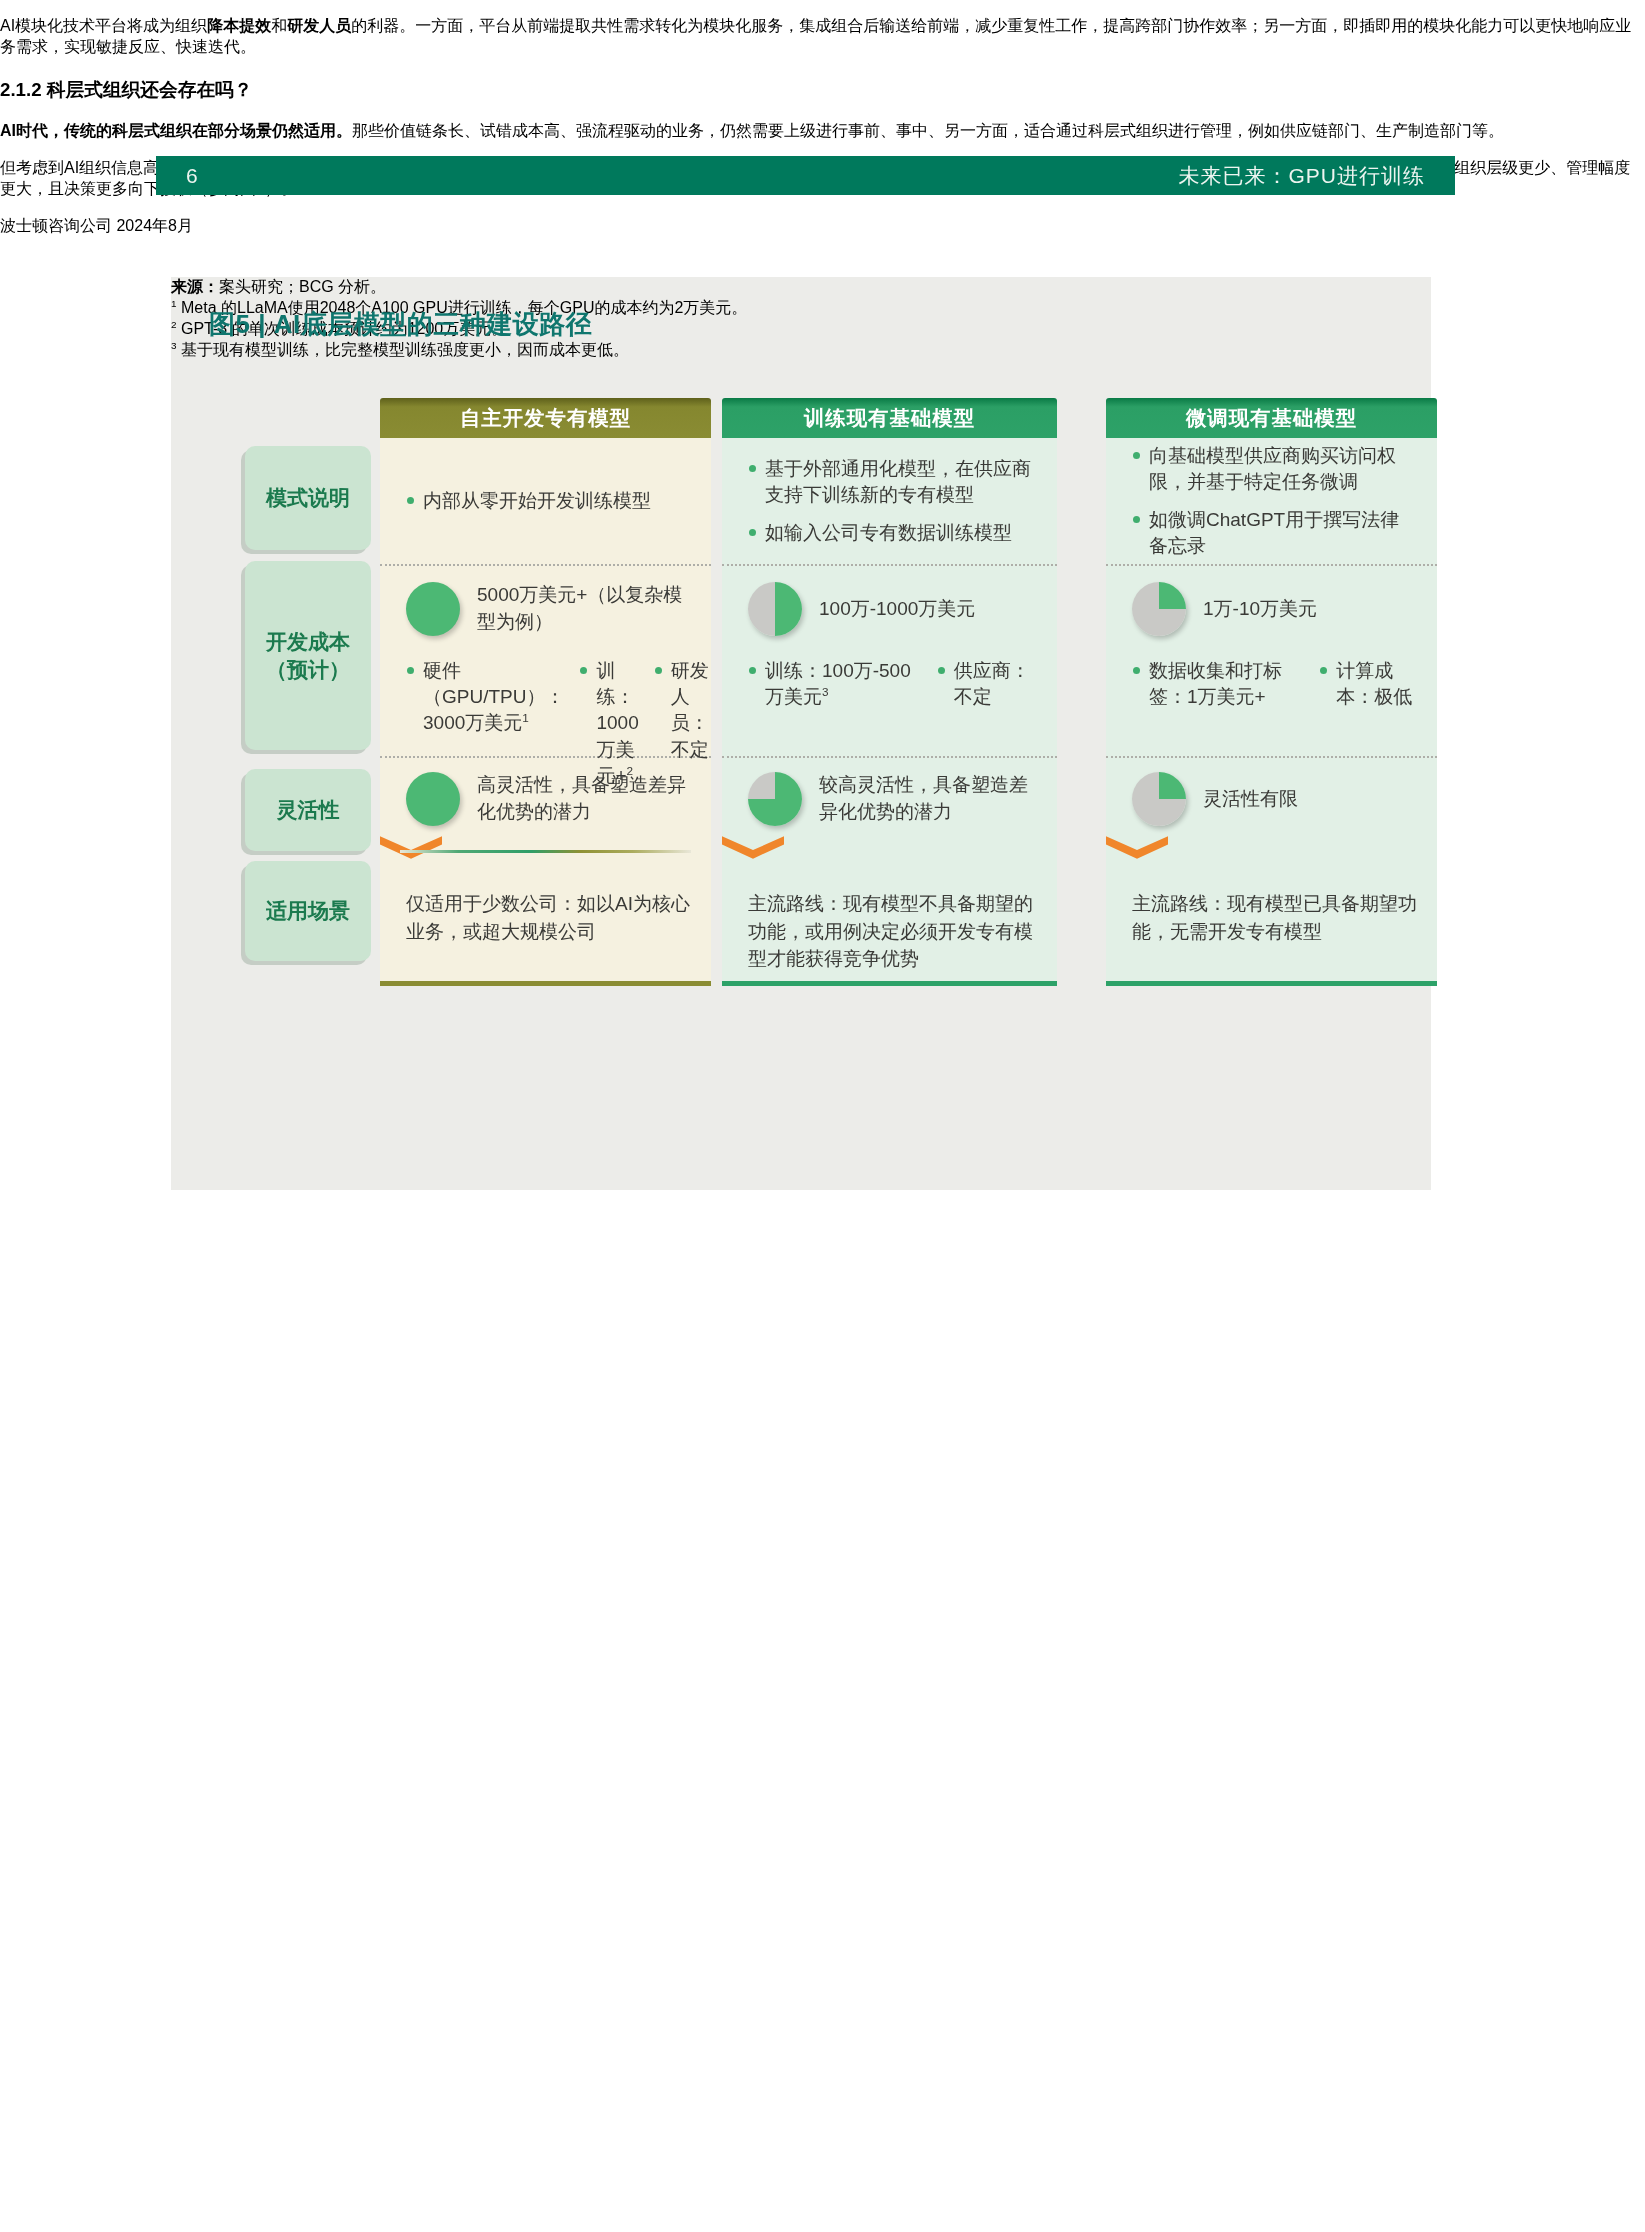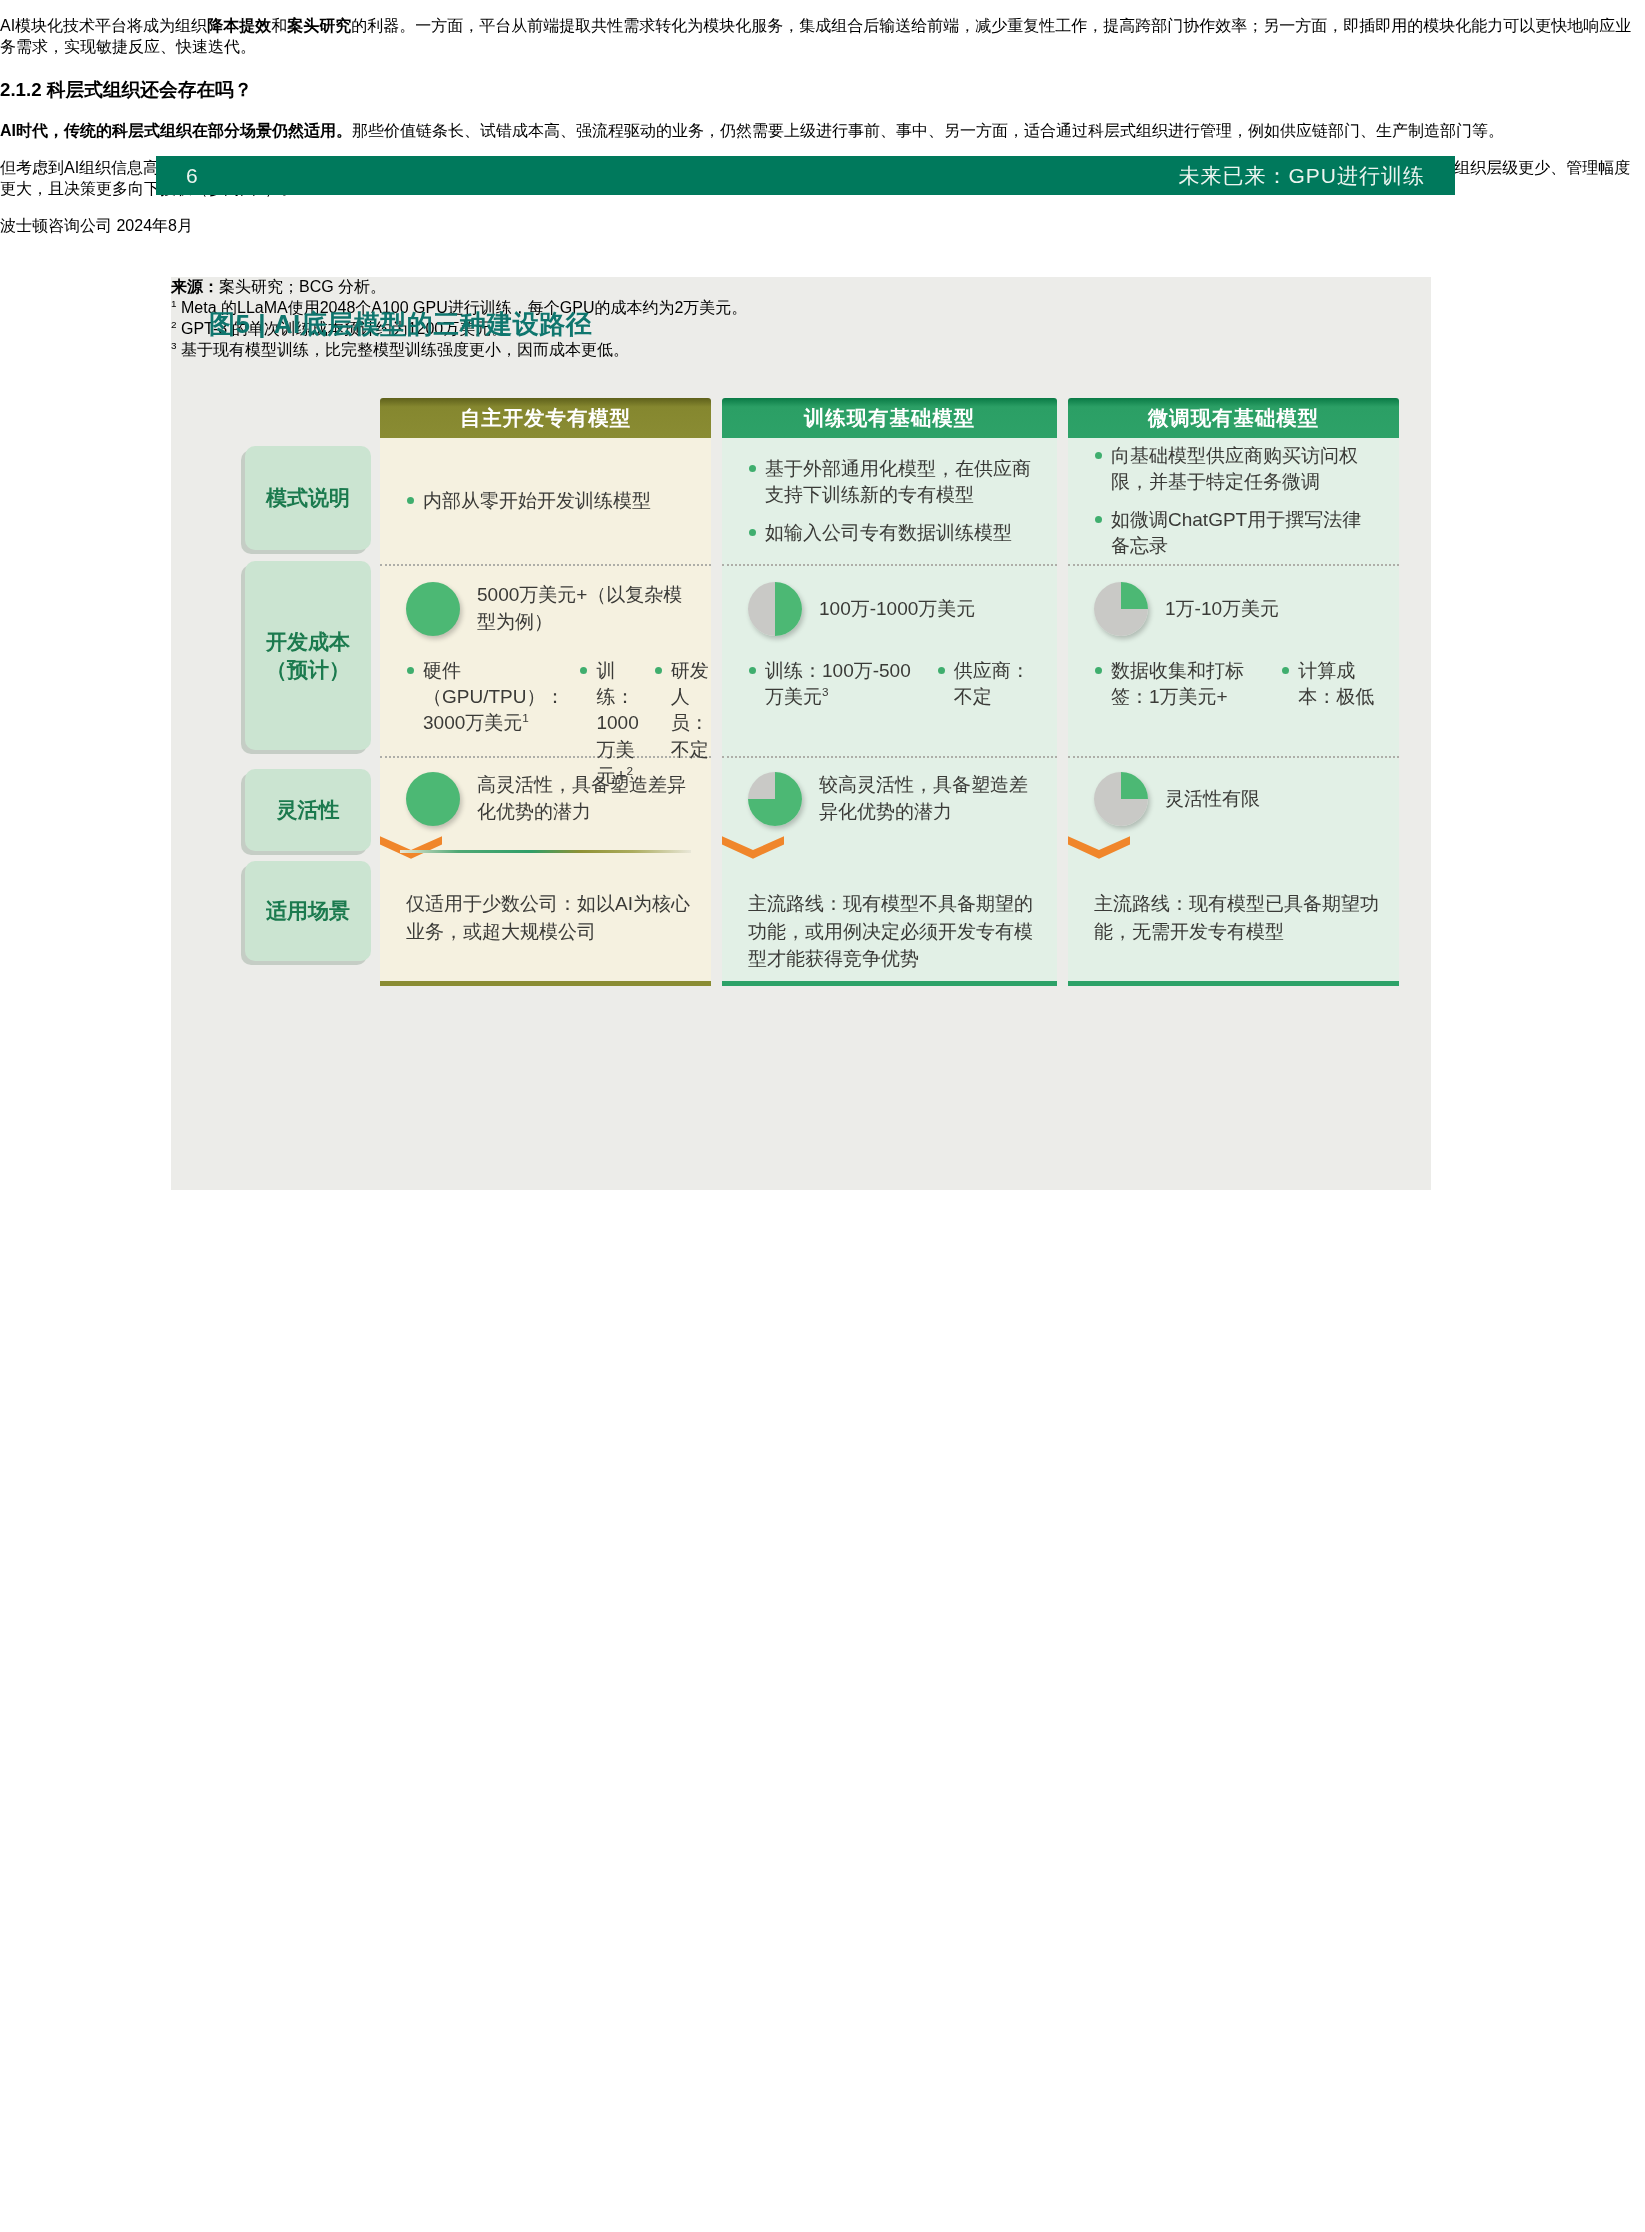--- a/index.html
+++ b/index.html
@@ -33,21 +33,21 @@
   }
   .row-label span{white-space:pre-line;}
   .rl-mode{top:169px;height:104px;}
   .rl-cost{top:284px;height:189px;}
   .rl-flex{top:492px;height:82px;}
   .rl-scen{top:584px;height:100px;}
   
   .tcol{position:absolute;top:0;height:709px;}
   .tcol.c1{left:209px;width:331px;}
   .tcol.c2{left:551px;width:335px;}
-  .tcol.c3{left:897px;width:331px;}
+  .tcol.c3{left:935px;width:331px;}
   .col-header{
     position:absolute;top:121px;left:0;right:0;height:40px;border-radius:3px 3px 0 0;
     display:flex;align-items:center;justify-content:center;
     color:#ffffff;font-weight:bold;font-size:20.4px;letter-spacing:1px;
   }
   .ch-olive{background:linear-gradient(180deg,#5E601B 0%,#85872F 22%,#8A8C33 100%);}
   .ch-green{background:linear-gradient(180deg,#0A7A46 0%,#2B9F65 22%,#2DA268 100%);}
   .card{position:absolute;top:161px;left:0;right:0;height:543px;}
   .card-olive{background:#F5F1E0;border-bottom:5px solid #8A8C33;}
   .card-green{background:#E2F0E6;border-bottom:5px solid #2DA268;}
@@ -240,21 +240,21 @@
   </div>
 
   <div class="notes">
     <div class="nrow"><b>来源：</b><span>案头研究；BCG 分析。</span></div>
     <div class="nrow"><sup>1</sup> <span>Meta 的LLaMA使用2048个A100 GPU进行训练，每个GPU的成本约为2万美元。</span></div>
     <div class="nrow"><sup>2</sup> <span>GPT-3 的单次训练成本预计约为1200万美元。</span></div>
     <div class="nrow"><sup>3</sup> <span>基于现有模型训练，比完整模型训练强度更小，因而成本更低。</span></div>
   </div>
 </div>
 
-<p class="para p1"><span>AI模块化技术平台将成为组织</span><b>降本提效</b><span>和</span><b>案头研究</b><span>的利器。一方面，平台从前端提取共性需求转化为模块化服务，集成组合后输送给前端，减少重复性工作，提高跨部门协作效率；另一方面，即插即用的模块化能力可以更快地响应业务需求，实现敏捷反应、快速迭代。</span></p>
+<p class="para p1"><span>AI模块化技术平台将成为组织</span><b>降本提效</b><span>和</span><b>研发人员</b><span>的利器。一方面，平台从前端提取共性需求转化为模块化服务，集成组合后输送给前端，减少重复性工作，提高跨部门协作效率；另一方面，即插即用的模块化能力可以更快地响应业务需求，实现敏捷反应、快速迭代。</span></p>
 
 <h3 class="h212">2.1.2 科层式组织还会存在吗？</h3>
 
 <p class="para p2"><b>AI时代，传统的科层式组织在部分场景仍然适用。</b><span>那些价值链条长、试错成本高、强流程驱动的业务，仍然需要上级进行事前、事中、另一方面，适合通过科层式组织进行管理，例如供应链部门、生产制造部门等。</span></p>
 
 <p class="para p3"><span>但考虑到AI组织信息高度透明、对称，减少了对直接监督的需求，管理宽幅扩大，同时AI可提升人的创造、决策能力，使得领导者与团队成员之间的能力差距缩小，传统科层式组织将进一步扁平化，这意味着组织层级更少、管理幅度更大，且决策更多向下授权</span><span class="ref-link">（参阅图6）</span><span>。</span></p>
 
 <div class="footer-line"></div>
 <div class="footer">
   <span>波士顿咨询公司</span>

